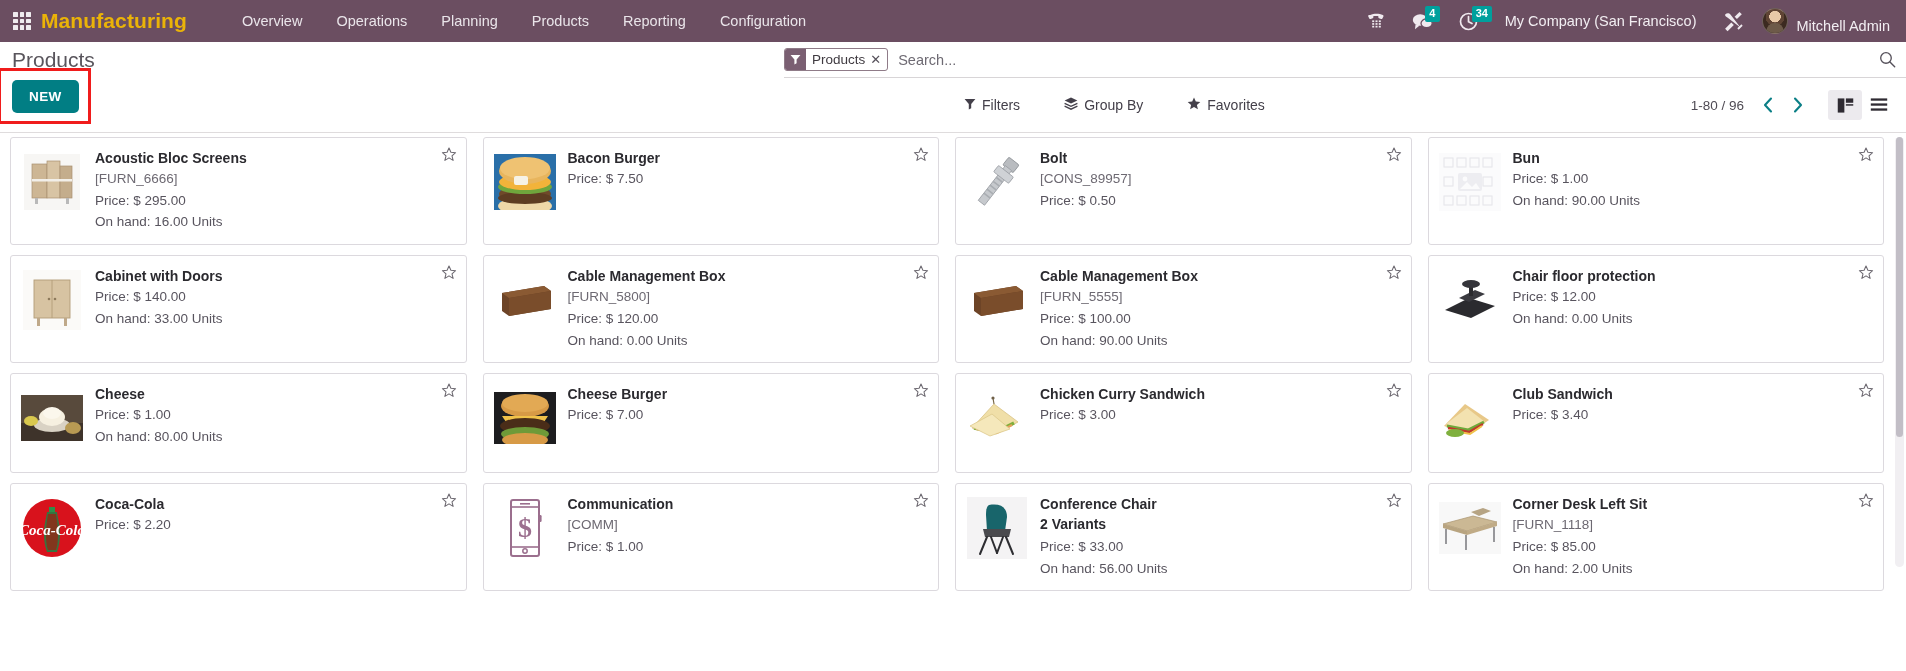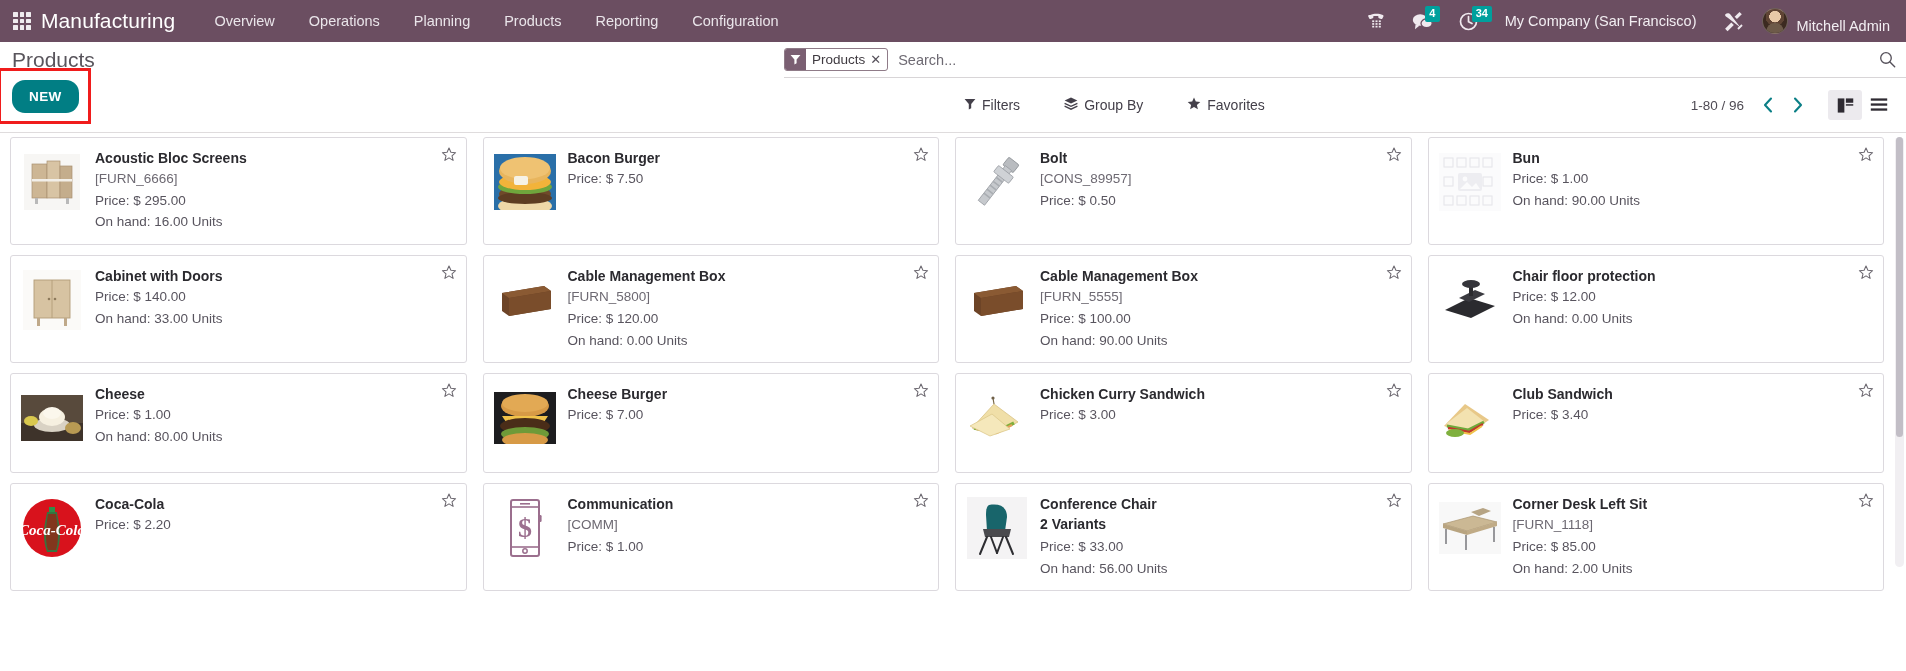--- a/index.html
+++ b/index.html
@@ -27,24 +27,24 @@
     display: grid;
     grid-template-columns: repeat(3, 1fr);
     grid-template-rows: repeat(3, 1fr);
     gap: 2px;
     cursor: pointer;
     padding: 2px;
   }
   .apps-grid i { background: #efecef; display: block; border-radius: 0.5px; }
   .brand {
     font-size: 21px;
-    font-weight: 400;
-    color: #ffffff;
+    font-weight: 700;
+    color: #eab308;
     letter-spacing: .1px;
-    margin-right: 22px;
+    margin-right: 38px;
     cursor: pointer;
     white-space: nowrap;
   }
   .nav-menu { display: flex; align-items: center; gap: 0px; }
   .nav-item {
     padding: 0 17px;
     line-height: 42px;
     font-size: 14.5px;
     color: #eae5ea;
     cursor: pointer;
@@ -128,21 +128,21 @@
     display: inline-block;
     margin-top: 7px;
   }
   .btn-new {
     background: #017e84;
     color: #ffffff;
     font-size: 13.5px;
     font-weight: 700;
     letter-spacing: .4px;
     border: none;
-    border-radius: 13px;
+    border-radius: 5px;
     padding: 9px 17px;
     cursor: pointer;
     font-family: inherit;
   }
   .highlight-box {
     position: absolute;
     left: -14px; top: -12px;
     width: 93px; height: 56px;
     border: 3px solid #f01c1c;
     pointer-events: none;

